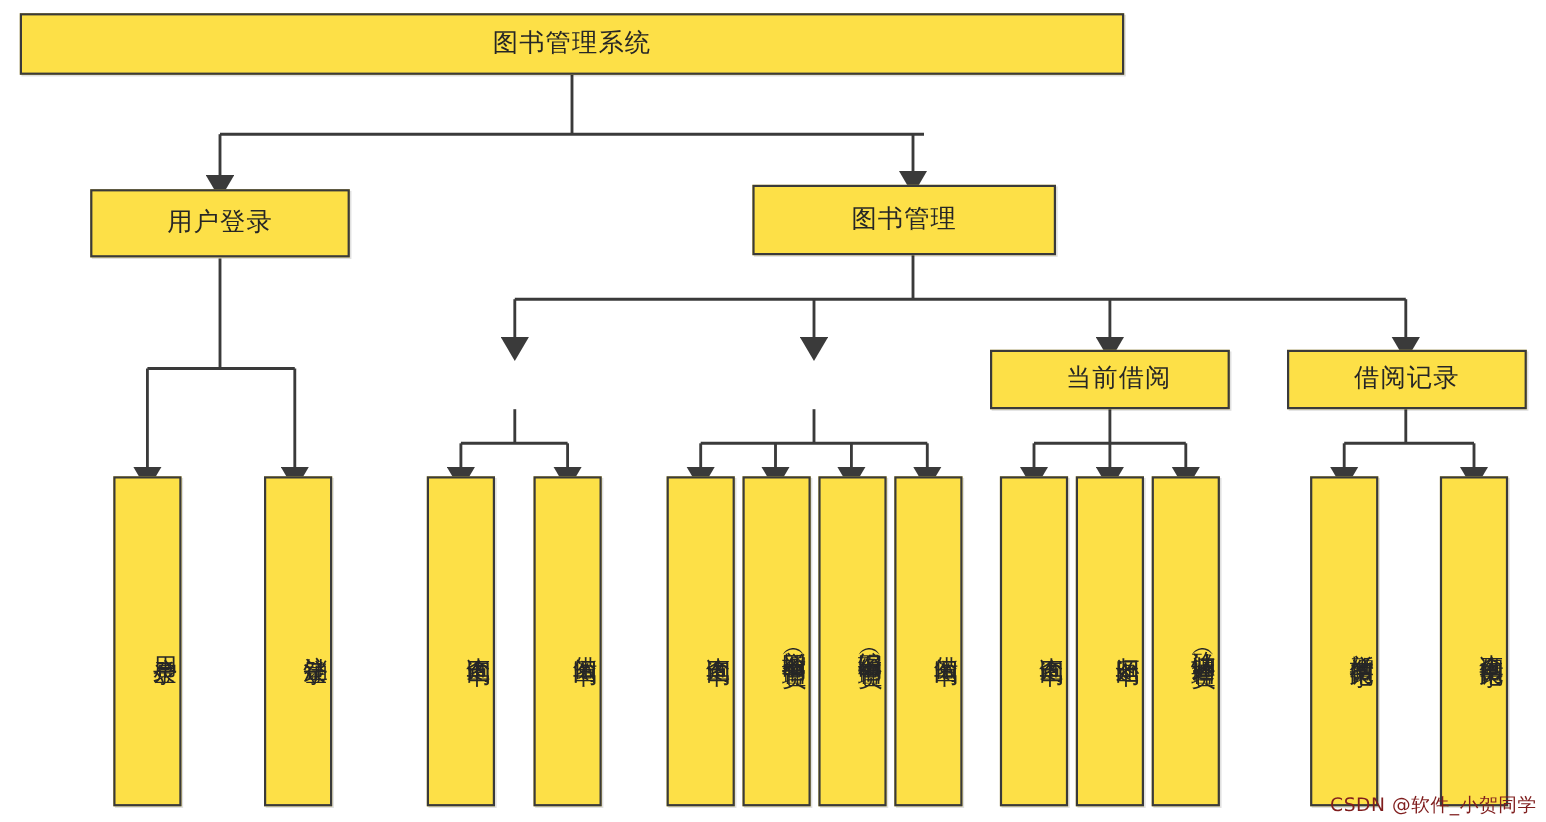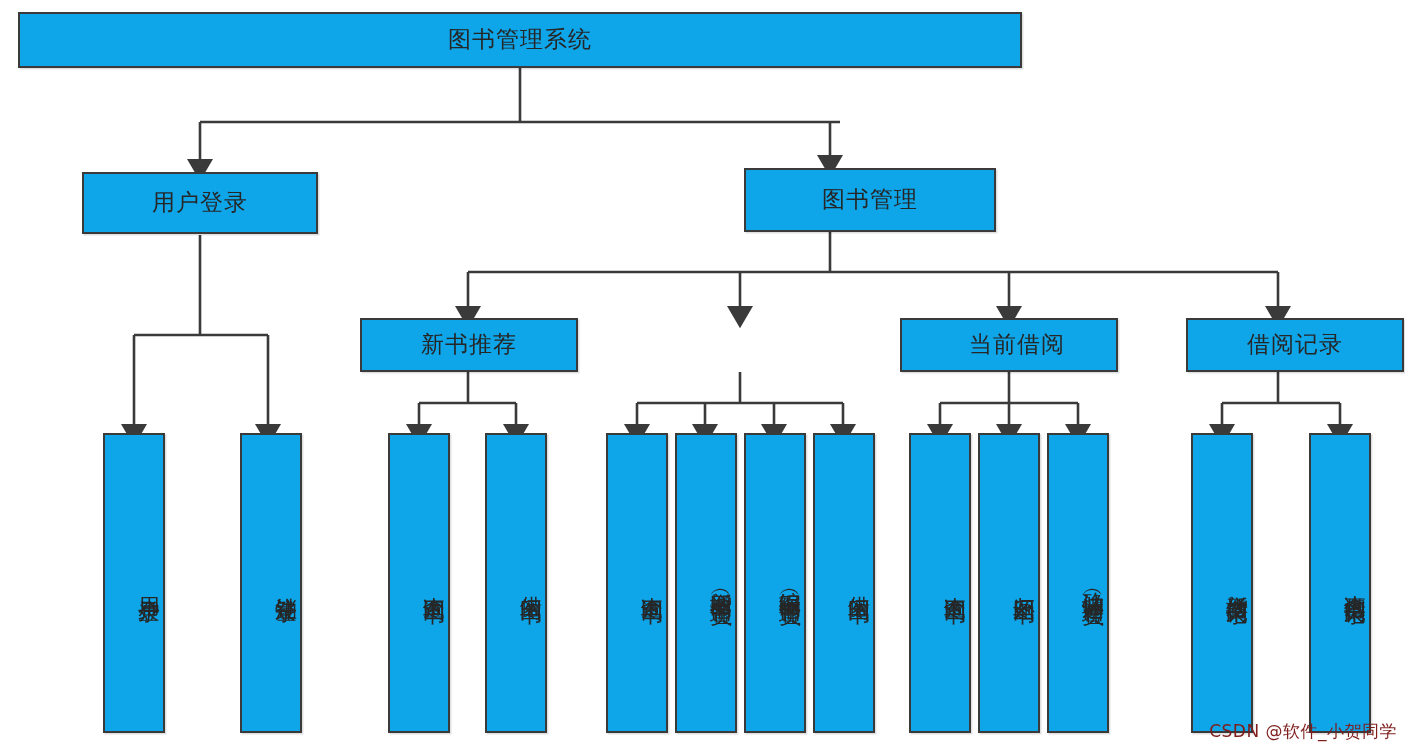--- a/index.html
+++ b/index.html
@@ -16,21 +16,21 @@
     width:1405px;height:747px;
   }
   svg.connectors{
     position:absolute;left:0;top:0;
     width:1405px;height:747px;
     pointer-events:none;
   }
   .node{
     position:absolute;
     box-sizing:border-box;
-    background:#0ea5e9;
+    background:#fde047;
     border:2.5px solid #3a3a3a;
     display:flex;
     align-items:center;
     justify-content:center;
     color:#262626;
     box-shadow:1.5px 1.5px 0 rgba(0,0,0,0.12);
   }
   .node.horiz{
     font-size:23px;
     line-height:1.2;
@@ -116,25 +116,24 @@
       <path d="M1278,372 L1278,403"></path>
       <path d="M1222,403 L1340,403"></path>
       <path d="M1222,403 L1222,428" marker-end="url(#arrow)"></path>
       <path d="M1340,403 L1340,428" marker-end="url(#arrow)"></path>
     </g>
   </svg>
 
   <div class="node horiz" style="left:18px;top:12px;width:1004px;height:56px;">图书管理系统</div>
 
   <div class="node horiz" style="left:82px;top:172px;width:236px;height:62px;">用户登录</div>
-  <div class="node horiz" style="left:744px;top:168px;width:252px;height:64px;text-align:right;">图书管理</div>
+  <div class="node horiz" style="left:684px;top:168px;width:276px;height:64px;text-align:right;">图书管理</div>
 
-  <div class="node horiz" style="left:360px;top:318px;width:218px;height:54px;">新书推荐</div>
   <div class="node horiz" style="left:900px;top:318px;width:218px;height:54px;padding-left:16px;">当前借阅</div>
-  <div class="node horiz" style="left:1170px;top:318px;width:218px;height:54px;margin-left:16px;">借阅记录</div>
+  <div class="node horiz" style="left:1170px;top:318px;width:218px;height:54px;">借阅记录</div>
 
   <div class="node vert" style="left:103px;top:433px;width:62px;height:300px;">
     <span class="vlabel">用户登录</span>
   </div>
   <div class="node vert" style="left:240px;top:433px;width:62px;height:300px;">
     <span class="vlabel">注销登录</span>
   </div>
 
   <div class="node vert" style="left:388px;top:433px;width:62px;height:300px;">
     <span class="vlabel">查询图书</span>

